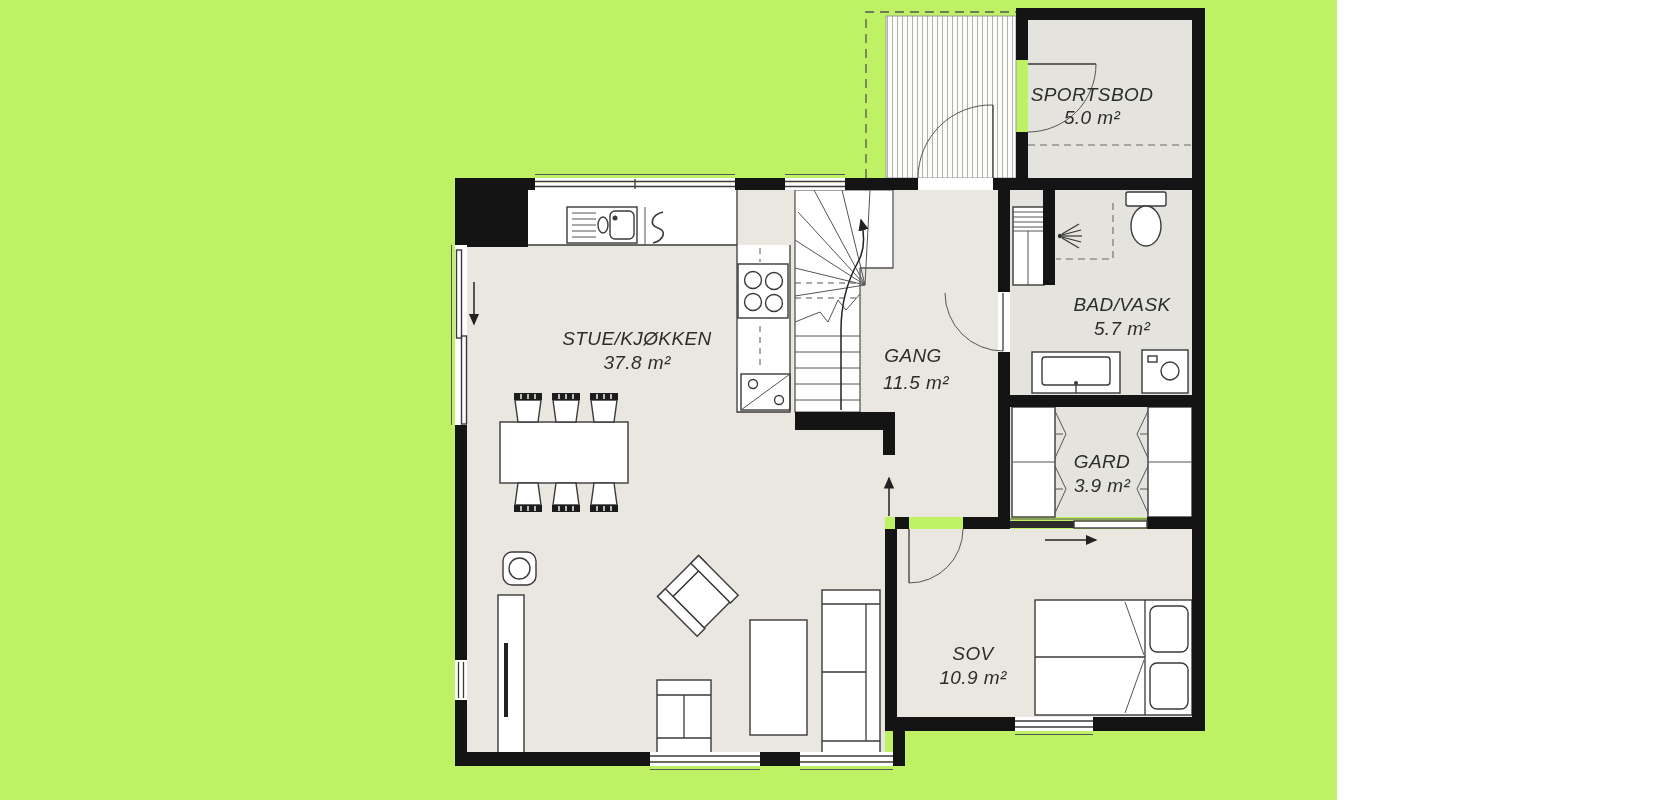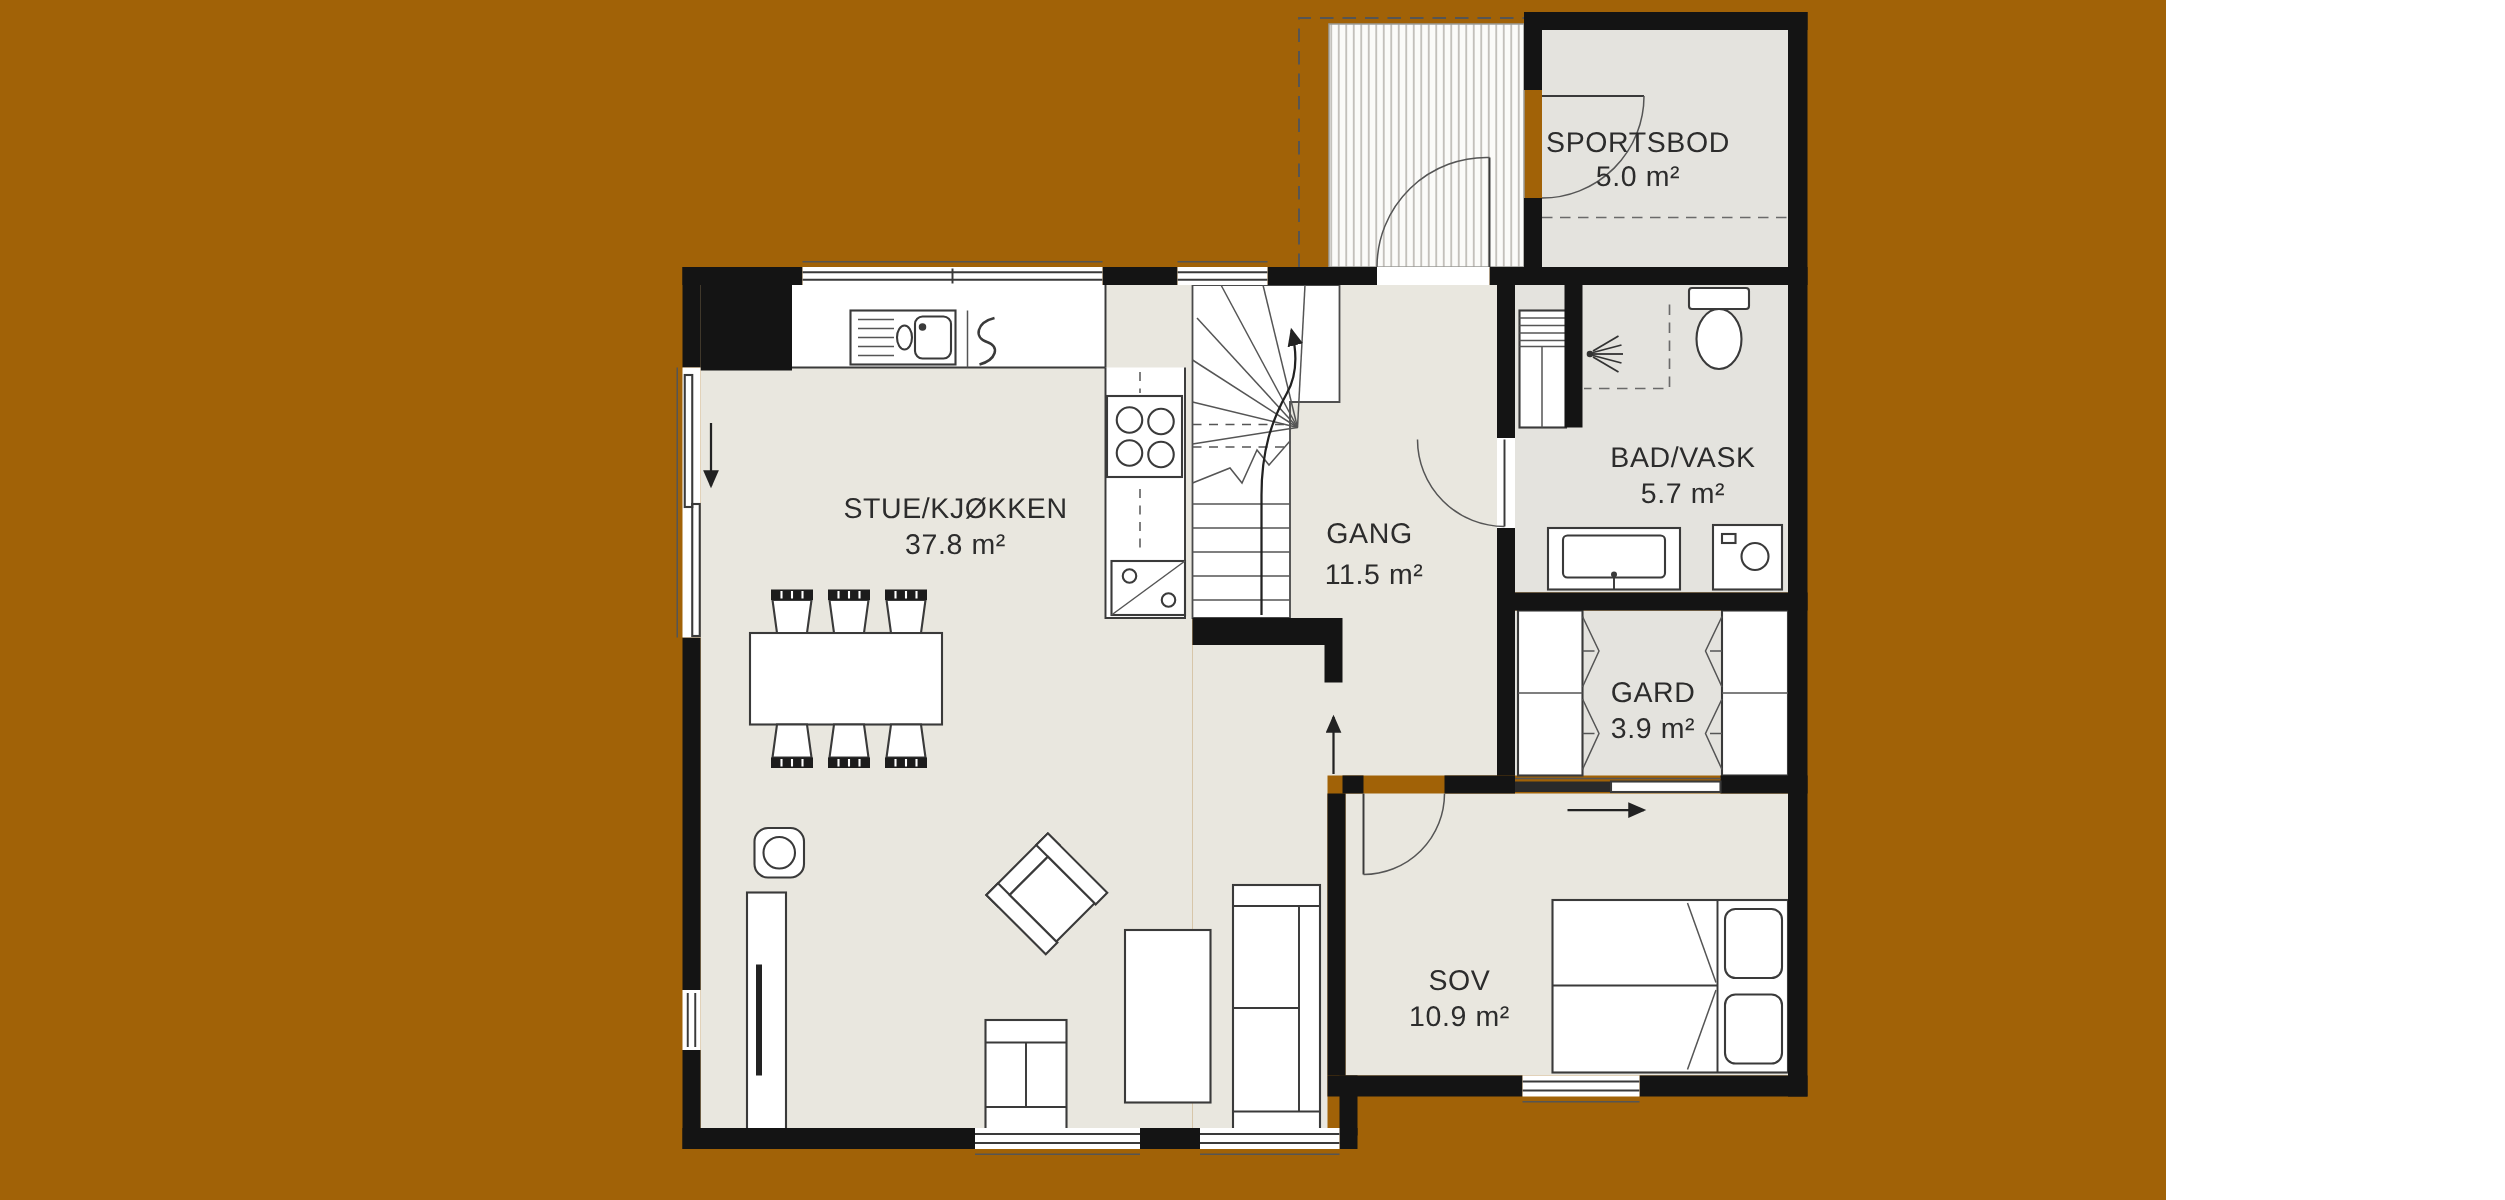--- a/index.html
+++ b/index.html
@@ -1,16 +1,16 @@
 <!DOCTYPE html>
 <html><head>
 <meta charset="utf-8">
 <style>
   html,body{margin:0;padding:0;background:#ffffff;}
-  .stage{position:relative;width:1444px;height:800px;background:#a16207;overflow:hidden;}
+  .stage{position:relative;width:1337px;height:800px;background:#bef264;overflow:hidden;font-style:italic;}
   svg{display:block}
   .lbl{font-family:"Liberation Sans",sans-serif;font-size:19px;fill:#2c2c2c;text-anchor:middle;letter-spacing:.4px;}
   .wall{fill:#141414;stroke:none;}
   .thin{stroke:#3a3a3a;stroke-width:1.3;fill:none;}
   .thin2{stroke:#555;stroke-width:1;fill:none;}
   .furn{stroke:#3a3a3a;stroke-width:1.4;fill:#ffffff;}
   .furnNF{stroke:#3a3a3a;stroke-width:1.4;fill:none;}
   .dash{stroke:#555;stroke-width:1.3;fill:none;stroke-dasharray:9 6;}
   .dashT{stroke:#6a6a6a;stroke-width:1.1;fill:none;stroke-dasharray:7 5;}
   .arrow{stroke:#222;stroke-width:1.5;fill:none;}

